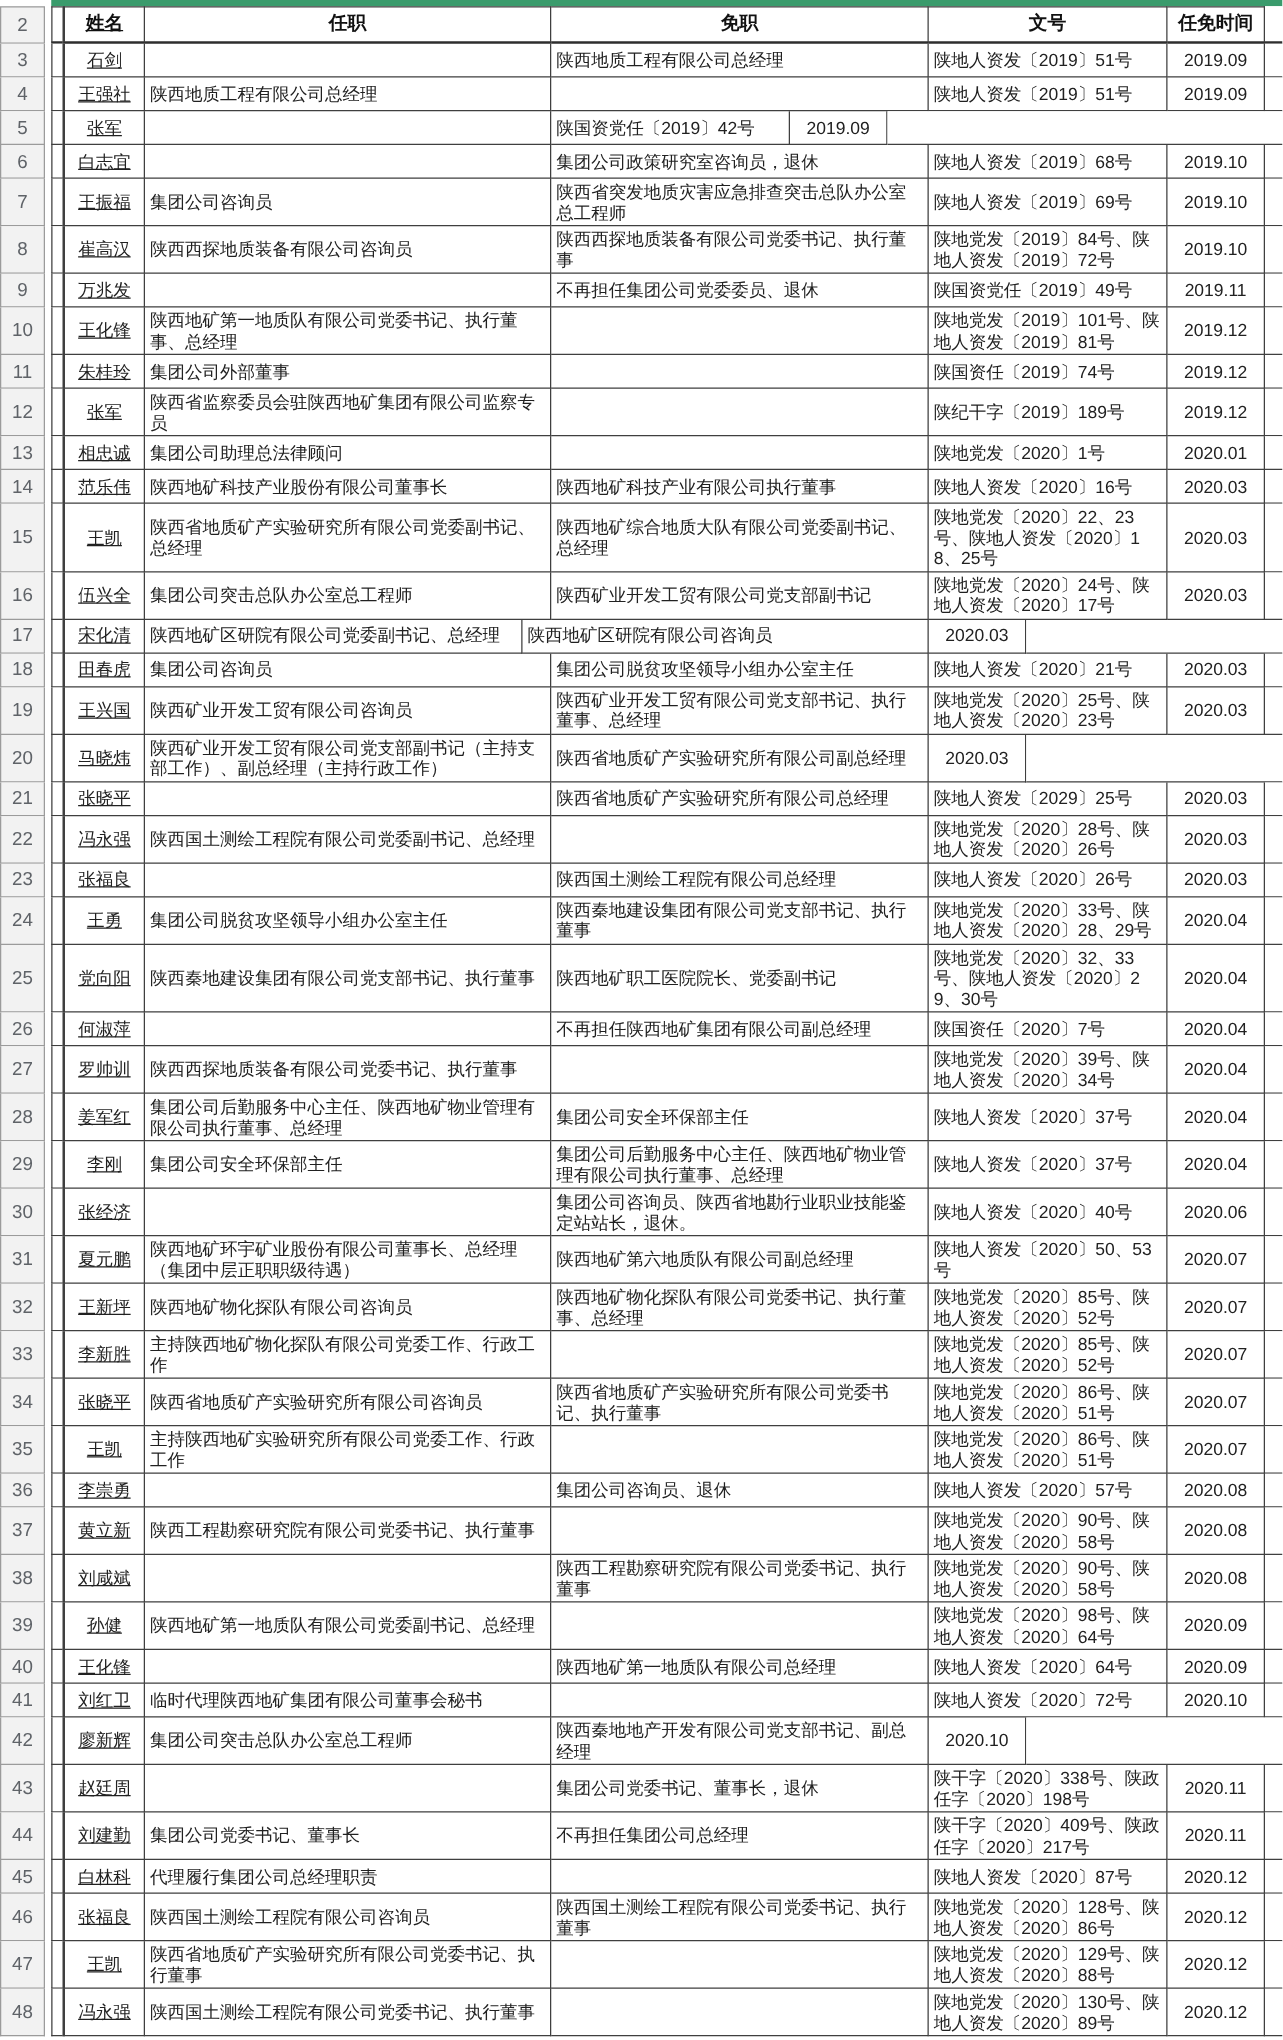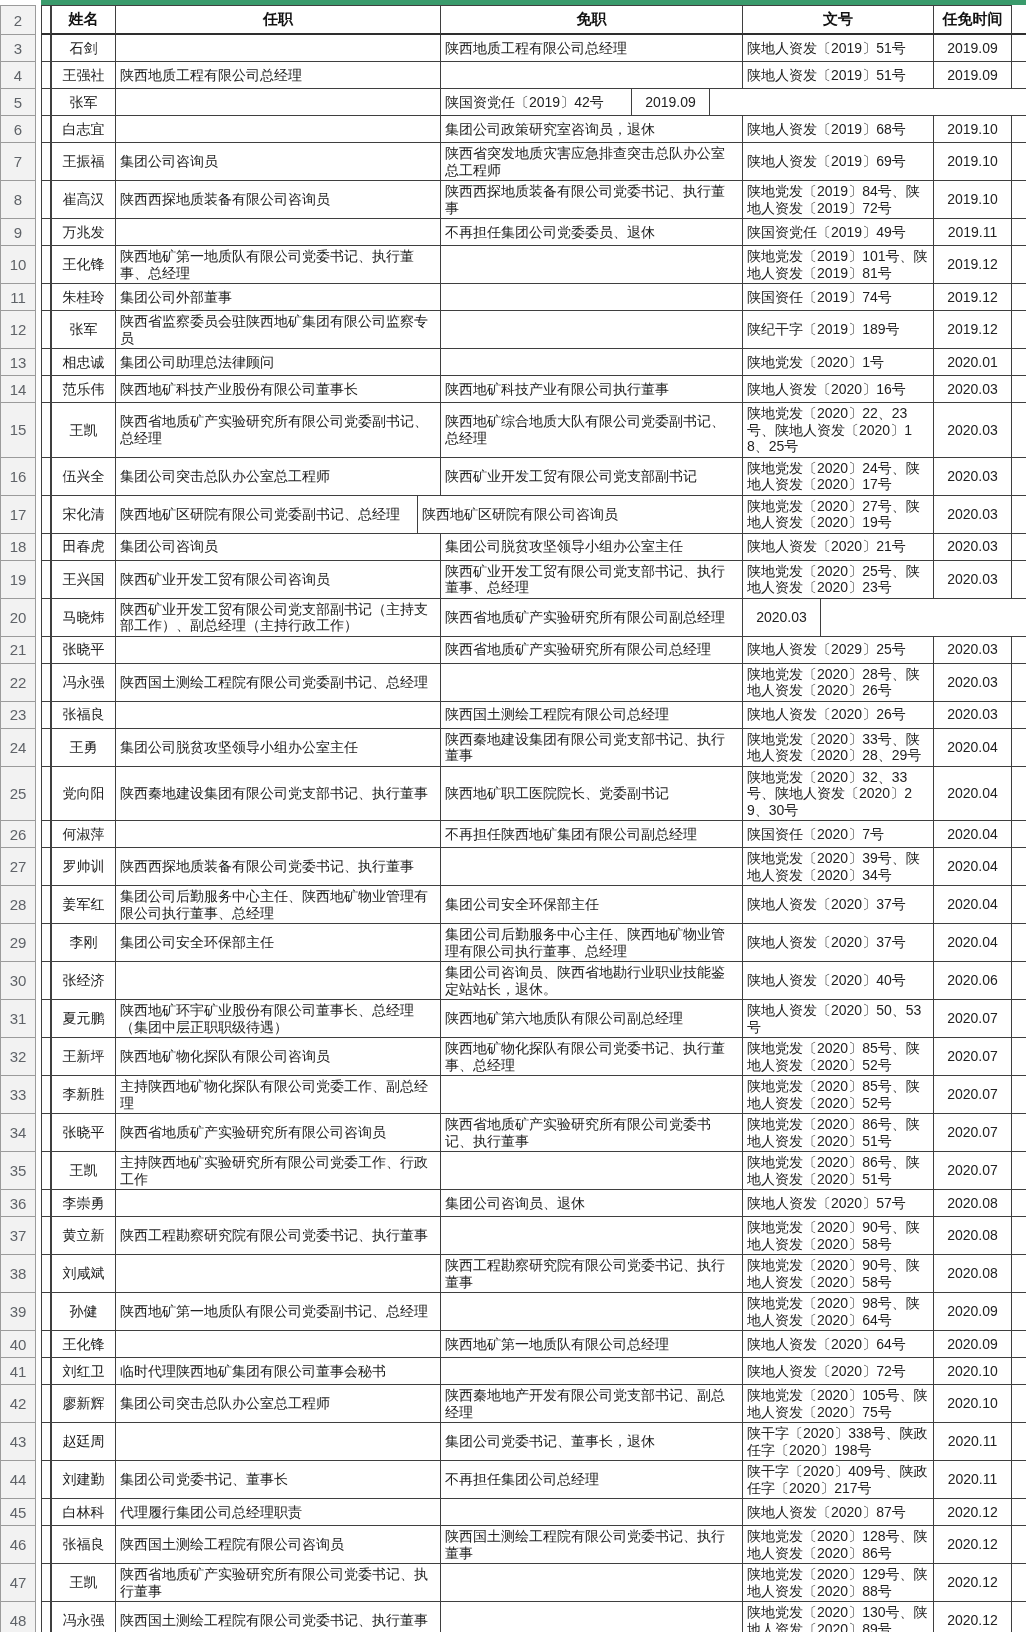--- a/index.html
+++ b/index.html
@@ -18,21 +18,21 @@
   .c-thin { width:9px; flex:0 0 9px; background:#fff;
     border-left:1px solid #3f3f3f; border-bottom:1px solid #3f3f3f; }
   .row.first .c-thin { border-top:1px solid #3f3f3f; }
   
   .cell { border-right:1px solid #3f3f3f; border-bottom:1px solid #3f3f3f;
     display:flex; align-items:center; min-height:27px;
     padding:2px 4px; font-size:14px; line-height:16.5px; color:#212121;
     word-break:break-all; }
   .row.first .cell { border-top:1px solid #3f3f3f; }
   .c-name { width:66px; flex:0 0 66px; border-left:2px solid #3f3f3f;
-    justify-content:center; text-align:center; }
+    justify-content:center; text-align:center;text-decoration:underline; }
   .c-appoint { width:325px; flex:0 0 325px; }
   .c-dismiss { width:302px; flex:0 0 302px; }
   .c-doc { width:191px; flex:0 0 191px; }
   .c-date { width:78px; flex:0 0 78px; justify-content:center; text-align:center; }
   .c-sliver { flex:1 1 auto; border-bottom:1px solid #3f3f3f; background:#fff; }
   
   .row.header .cell { font-weight:700; justify-content:center; text-align:center;
     min-height:30px; font-size:15px; color:#111;
     border-bottom:2px solid #2e2e2e; }
   .row.header .c-thin { border-bottom:2px solid #2e2e2e; }
@@ -225,21 +225,20 @@
     <div class="c-sliver"></div>
   </div>
 
   <div class="row">
     <div class="c-num">17</div>
     <div class="c-gap"></div>
     <div class="c-thin"></div>
     <div class="cell c-name">宋化清</div>
     <div class="cell c-dismiss">陕西地矿区研院有限公司党委副书记、总经理</div>
     <div class="cell c-appoint">陕西地矿区研院有限公司咨询员</div>
-    <div class="cell c-doc">陕地党发〔2020〕27号、陕地人资发〔2020〕19号</div>
     <div class="cell c-date">2020.03</div>
     <div class="c-sliver"></div>
   </div>
 
   <div class="row">
     <div class="c-num">18</div>
     <div class="c-gap"></div>
     <div class="c-thin"></div>
     <div class="cell c-name">田春虎</div>
     <div class="cell c-appoint">集团公司咨询员</div>
@@ -414,21 +413,21 @@
     <div class="cell c-doc">陕地党发〔2020〕85号、陕地人资发〔2020〕52号</div>
     <div class="cell c-date">2020.07</div>
     <div class="c-sliver"></div>
   </div>
 
   <div class="row">
     <div class="c-num">33</div>
     <div class="c-gap"></div>
     <div class="c-thin"></div>
     <div class="cell c-name">李新胜</div>
-    <div class="cell c-appoint">主持陕西地矿物化探队有限公司党委工作、副总经理</div>
+    <div class="cell c-appoint">主持陕西地矿物化探队有限公司党委工作、行政工作</div>
     <div class="cell c-dismiss"></div>
     <div class="cell c-doc">陕地党发〔2020〕85号、陕地人资发〔2020〕52号</div>
     <div class="cell c-date">2020.07</div>
     <div class="c-sliver"></div>
   </div>
 
   <div class="row">
     <div class="c-num">34</div>
     <div class="c-gap"></div>
     <div class="c-thin"></div>
@@ -524,21 +523,20 @@
     <div class="c-sliver"></div>
   </div>
 
   <div class="row">
     <div class="c-num">42</div>
     <div class="c-gap"></div>
     <div class="c-thin"></div>
     <div class="cell c-name">廖新辉</div>
     <div class="cell c-appoint">集团公司突击总队办公室总工程师</div>
     <div class="cell c-dismiss">陕西秦地地产开发有限公司党支部书记、副总经理</div>
-    <div class="cell c-doc">陕地党发〔2020〕105号、陕地人资发〔2020〕75号</div>
     <div class="cell c-date">2020.10</div>
     <div class="c-sliver"></div>
   </div>
 
   <div class="row">
     <div class="c-num">43</div>
     <div class="c-gap"></div>
     <div class="c-thin"></div>
     <div class="cell c-name">赵廷周</div>
     <div class="cell c-appoint"></div>

